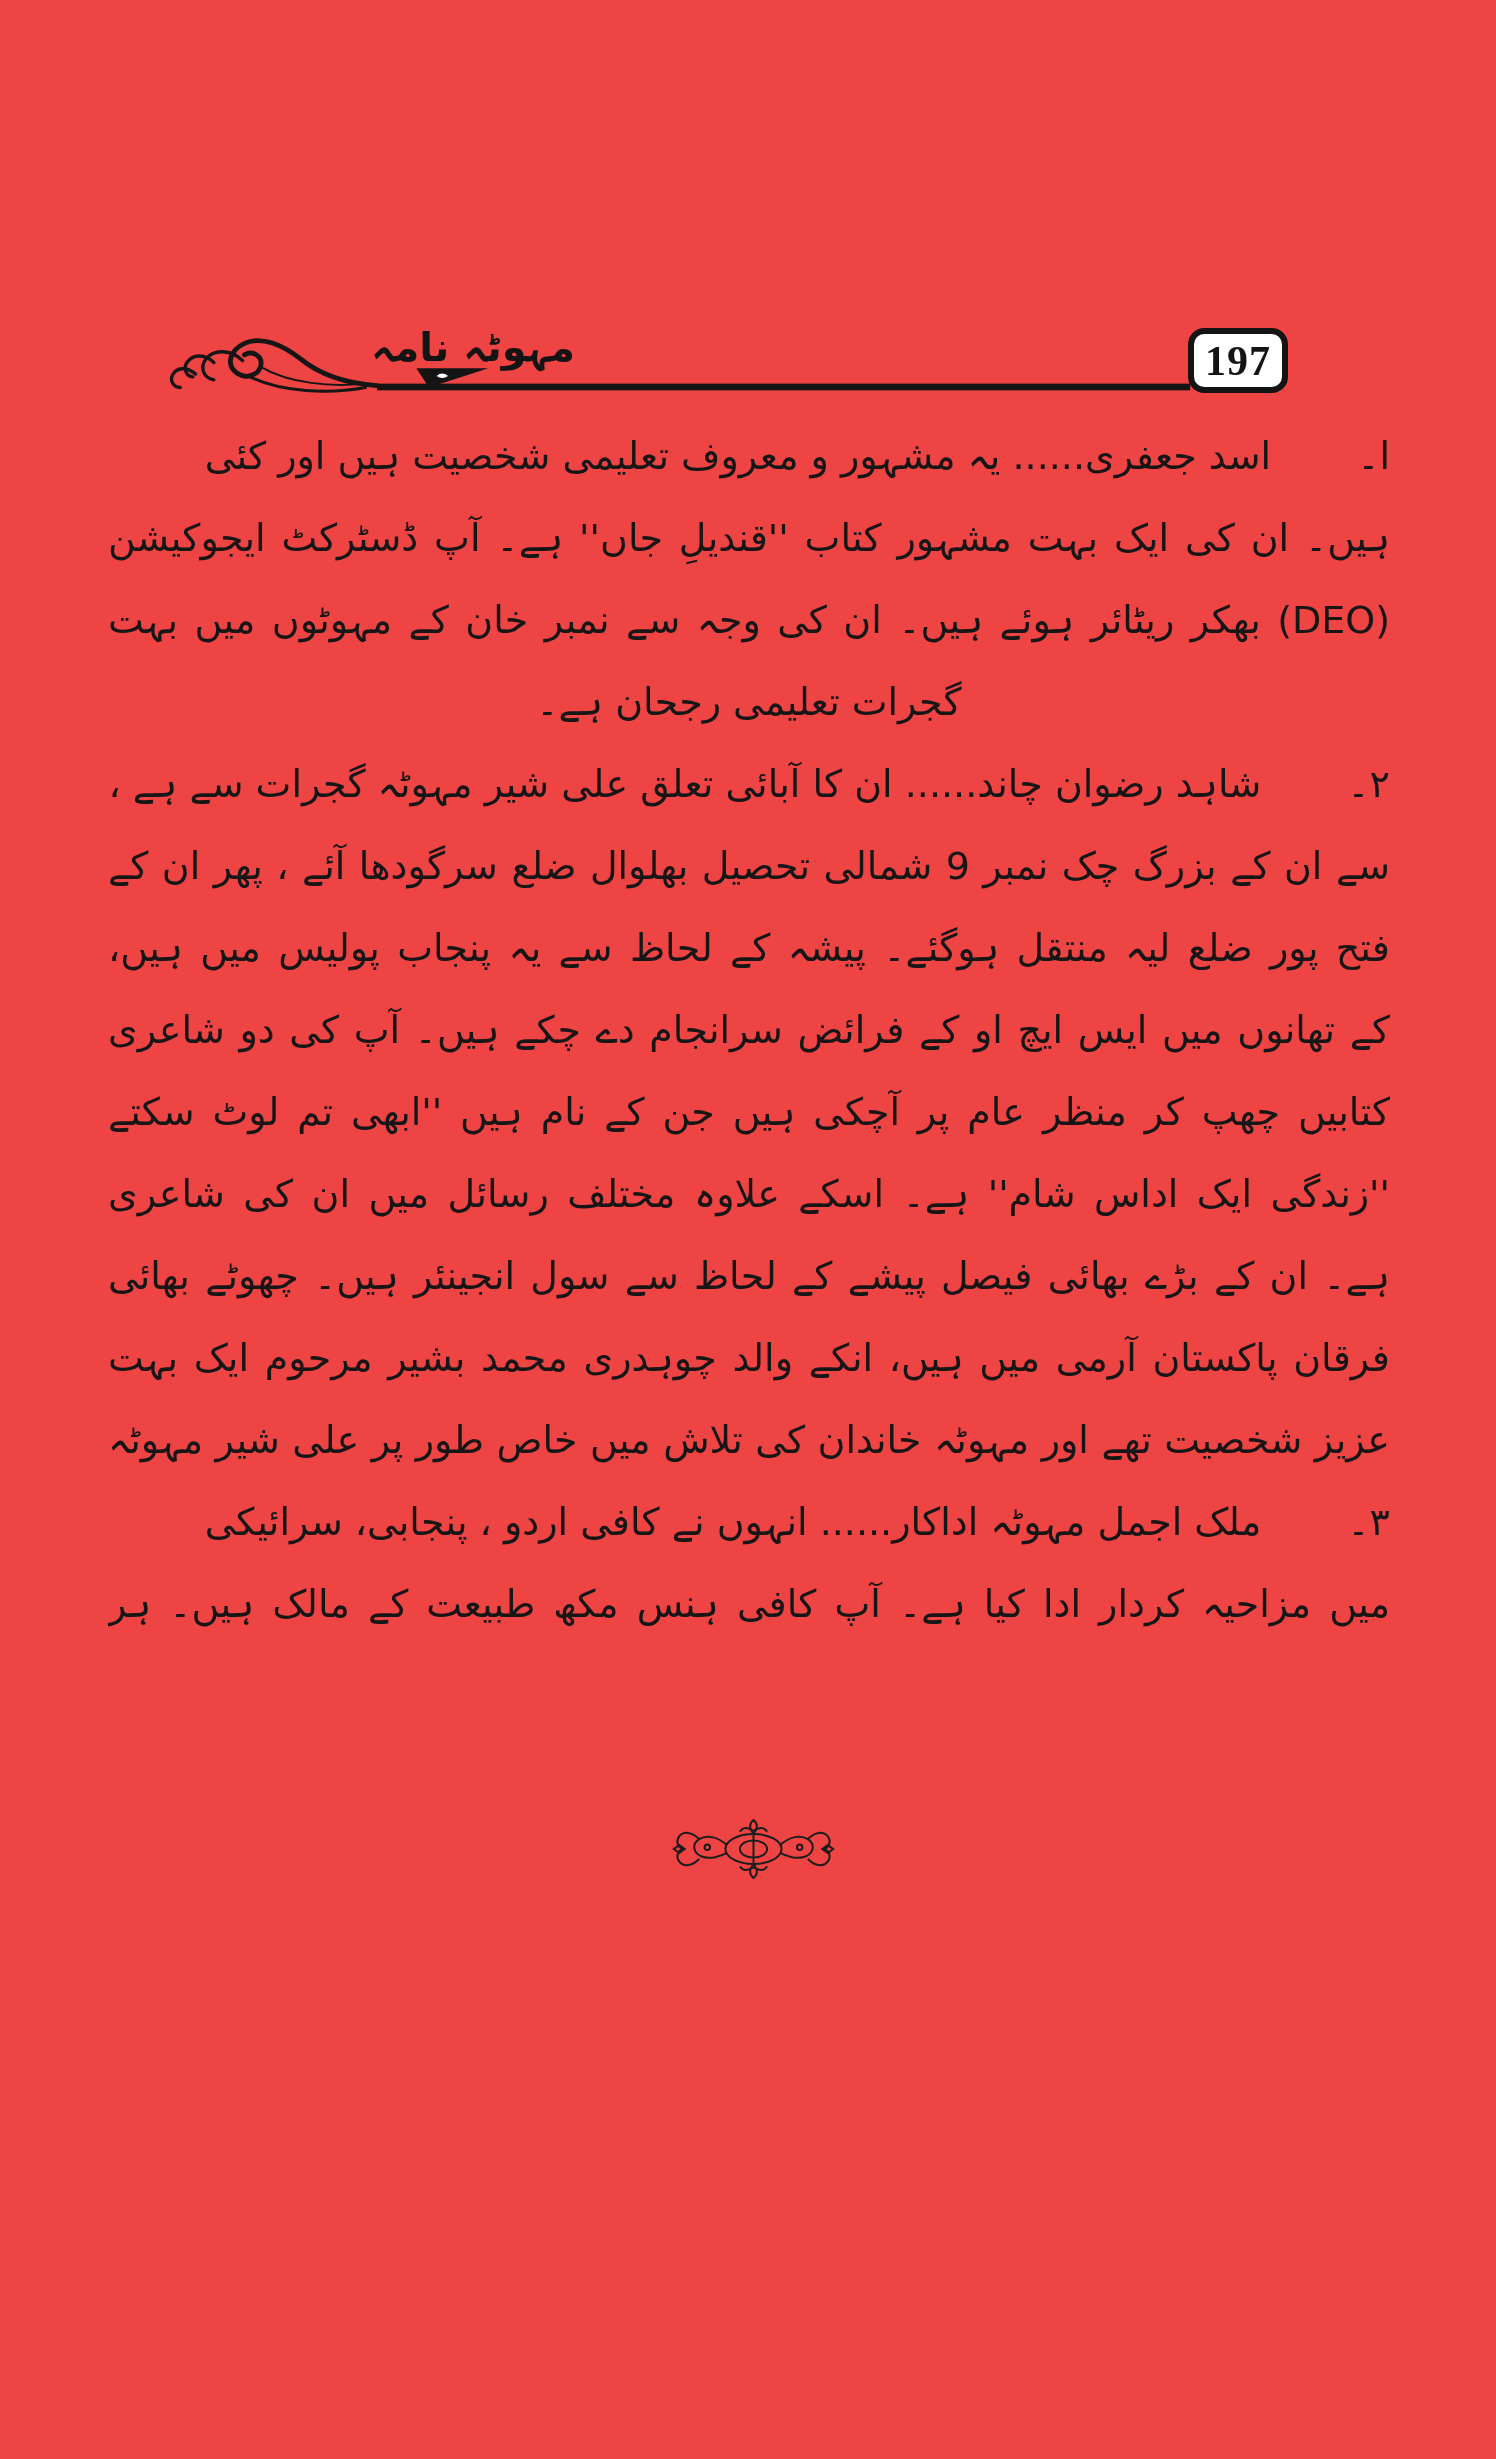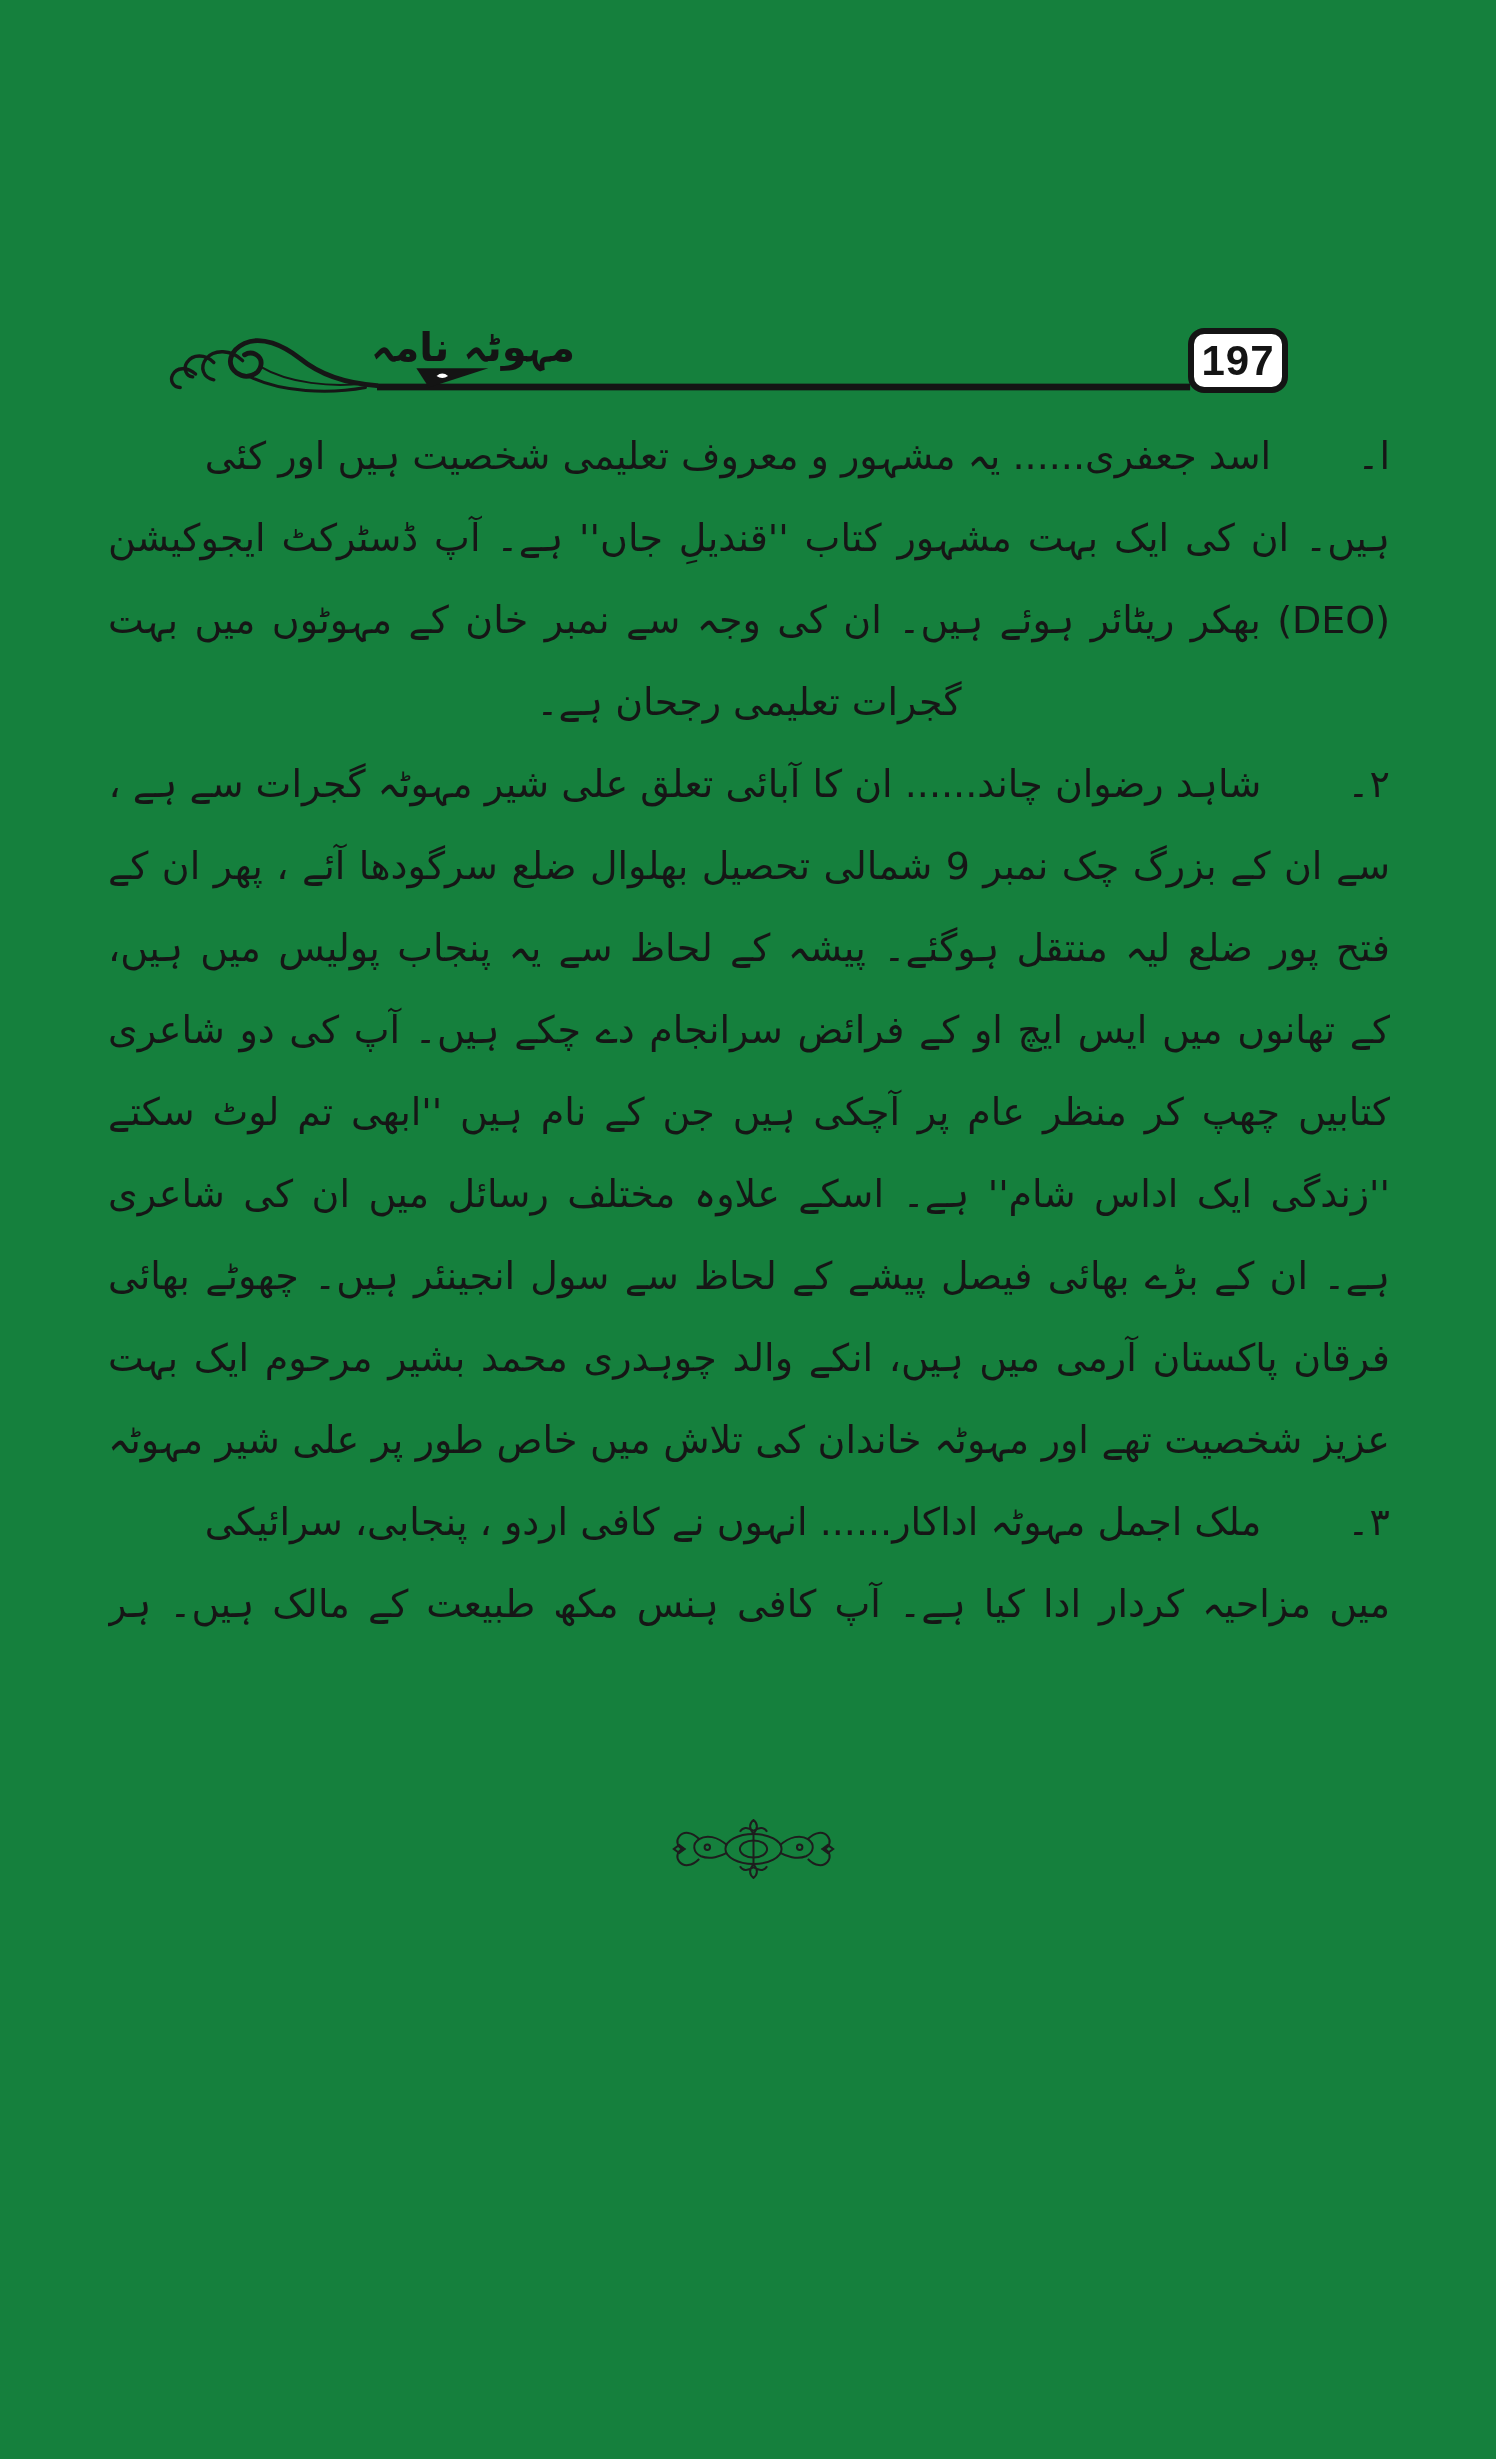--- a/index.html
+++ b/index.html
@@ -1,19 +1,19 @@
 <!DOCTYPE html>
 <html lang="ur"><head>
 <meta charset="utf-8">
 <style>
   html,body{margin:0;padding:0;background:#e8e8e8;}
   .page{
     position:relative;
     width:1497px;height:2459px;
-    background:#15803d;
+    background:#ef4444;
     margin:0 auto;
     overflow:hidden;
     font-family:"DejaVu Sans", sans-serif;
     color:#161616;
   }
   
   .header-art{position:absolute;left:106px;top:303px;width:1287px;height:120px;}
   .header-title{
     position:absolute;left:371px;top:319px;width:204px;height:56px;
     direction:rtl;text-align:center;
@@ -21,21 +21,21 @@
     color:#141414;white-space:nowrap;
   }
   .page-number-box{
     position:absolute;left:1188px;top:328px;width:100px;height:65px;
     box-sizing:border-box;border:6.7px solid #141414;border-radius:16.3px;
     display:flex;align-items:center;justify-content:center;
     background:#fff;
   }
   .page-number-box span{
     font-size:42px;font-weight:bold;letter-spacing:1px;color:#141414;
-    font-family:Liberation Sans, sans-serif;
+    font-family:Liberation Serif, serif;
   }
   
   .textcol{
     position:absolute;left:108px;top:415px;width:1282px;
     direction:rtl;
   }
   .line{
     height:82px;line-height:82px;overflow:hidden;
     font-size:38px;color:#161616;
     text-align:justify;text-align-last:justify;

